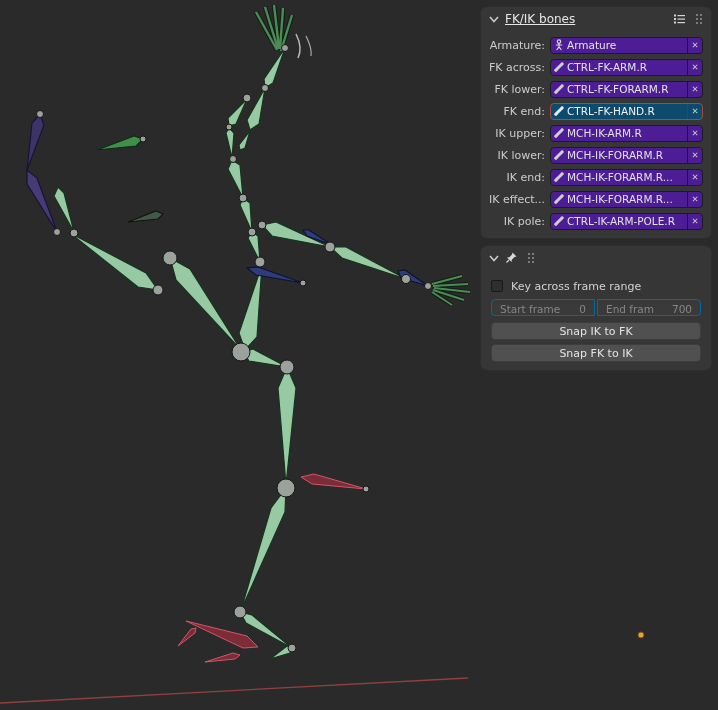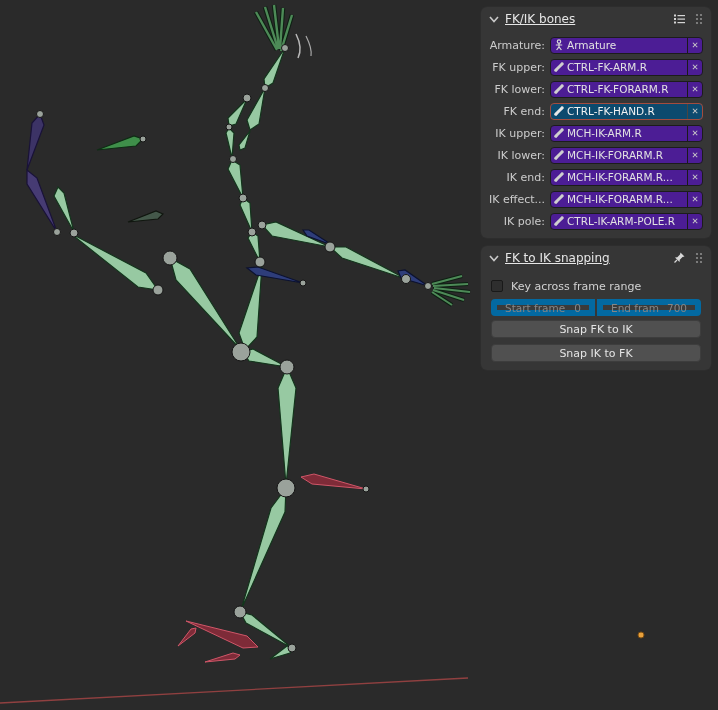--- a/index.html
+++ b/index.html
@@ -34,22 +34,22 @@
   .pfield.highlight { background:#0c4a6e; border:1px solid #a34c3e; }
   .pfield.highlight .fval { color:#f2f2f2; }
   .pfield.highlight .fx { border-left-color:#4a4541; }
 
   .chk-row { display:flex; align-items:center; margin:8px 10px 0 10px; height:18px; }
   .chkbox { width:12px; height:12px; background:#2e2e2e; border:1px solid #191919;
             border-radius:2px; }
   .chk-label { font-size:11px; color:#d2d2d2; margin-left:8px; }
 
   .num-row { display:flex; margin:4px 10px 0 10px; height:17px; gap:2px; }
-  .numfield { flex:1; background:#3a3a3a; border:6px solid #0369a1; display:flex;
-              align-items:center; justify-content:space-between; padding:0 8px;
+  .numfield { flex:1; background:#3a3a3a; border:1px solid #0369a1; display:flex;
+              align-items:flex-end; justify-content:space-between; padding:0 8px;
               font-size:10.5px; color:#868686; }
   .numfield.left  { border-radius:4px 0 0 4px; }
   .numfield.right { border-radius:0 4px 4px 0; }
 
   .snap-btn { margin:4px 10px 0 10px; height:18px; background:#505050;
               border:1px solid #3d3d3d; border-radius:4px; display:flex;
               align-items:center; justify-content:center; font-size:11px;
               color:#e4e4e4; cursor:pointer; }
   .snap-btn.first { margin-top:6px; }
 </style>
@@ -190,21 +190,21 @@
                 <circle cx="6" cy="2.6" r="1.7" fill="none" stroke="#d8d8d8" stroke-width="1.2"></circle>
                 <path d="M6,4.5 L6,7.8 M6,7.8 L3.6,11 M6,7.8 L8.4,11 M2.8,6 L9.2,6" stroke="#d8d8d8" stroke-width="1.2" fill="none"></path>
               </svg>
           </span>
           <span class="fval">Armature</span>
           <span class="fx">✕</span>
         </div>
       </div>
 
       <div class="prow">
-        <span class="plabel">FK upper:</span>
+        <span class="plabel">FK across:</span>
         <div class="pfield">
           <span class="ficon">
               <svg width="12" height="12" viewBox="0 0 12 12">
                 <path d="M3.2,8.8 L8.8,3.2" stroke="#cfcfcf" stroke-width="3" stroke-linecap="round"></path>
                 <circle cx="2.8" cy="9.2" r="1.5" fill="#cfcfcf"></circle>
                 <circle cx="9.2" cy="2.8" r="1.5" fill="#cfcfcf"></circle>
               </svg>
             </span>
           <span class="fval">CTRL-FK-ARM.R</span>
           <span class="fx">✕</span>
@@ -316,21 +316,20 @@
         </div>
       </div>
     </div>
   </div>
 
   <div class="panel" id="panel-snap">
     <div class="panel-header">
       <svg class="chev" viewBox="0 0 12 10">
         <polyline points="2,3 6,7.5 10,3" fill="none" stroke="#c9c9c9" stroke-width="1.6"></polyline>
       </svg>
-      <span class="title">FK to IK snapping</span>
       <span class="hdr-icons">
         <svg width="13" height="13" viewBox="0 0 13 13">
           <path d="M7.5,1.5 L11.5,5.5 L9.5,6 L6.8,8.7 L6.5,11 L2,6.5 L4.3,6.2 L7,3.5 Z" fill="#d8d8d8"></path>
           <line x1="4" y1="9" x2="1.5" y2="11.5" stroke="#d8d8d8" stroke-width="1.2"></line>
         </svg>
         <svg width="8" height="12" viewBox="0 0 8 12">
           <circle cx="2" cy="2" r="1.1" fill="#8d8d8d"></circle>
             <circle cx="6" cy="2" r="1.1" fill="#8d8d8d"></circle>
           <circle cx="2" cy="6" r="1.1" fill="#8d8d8d"></circle>
             <circle cx="6" cy="6" r="1.1" fill="#8d8d8d"></circle>
@@ -349,17 +348,17 @@
       <div class="numfield left">
         <span>Start frame</span>
         <span>0</span>
       </div>
       <div class="numfield right">
         <span>End fram</span>
         <span>700</span>
       </div>
     </div>
 
+    <div class="snap-btn first">Snap IK to FK</div>
     <div class="snap-btn">Snap FK to IK</div>
-    <div class="snap-btn first">Snap IK to FK</div>
   </div>
 
 </div>
 
 </body></html>

